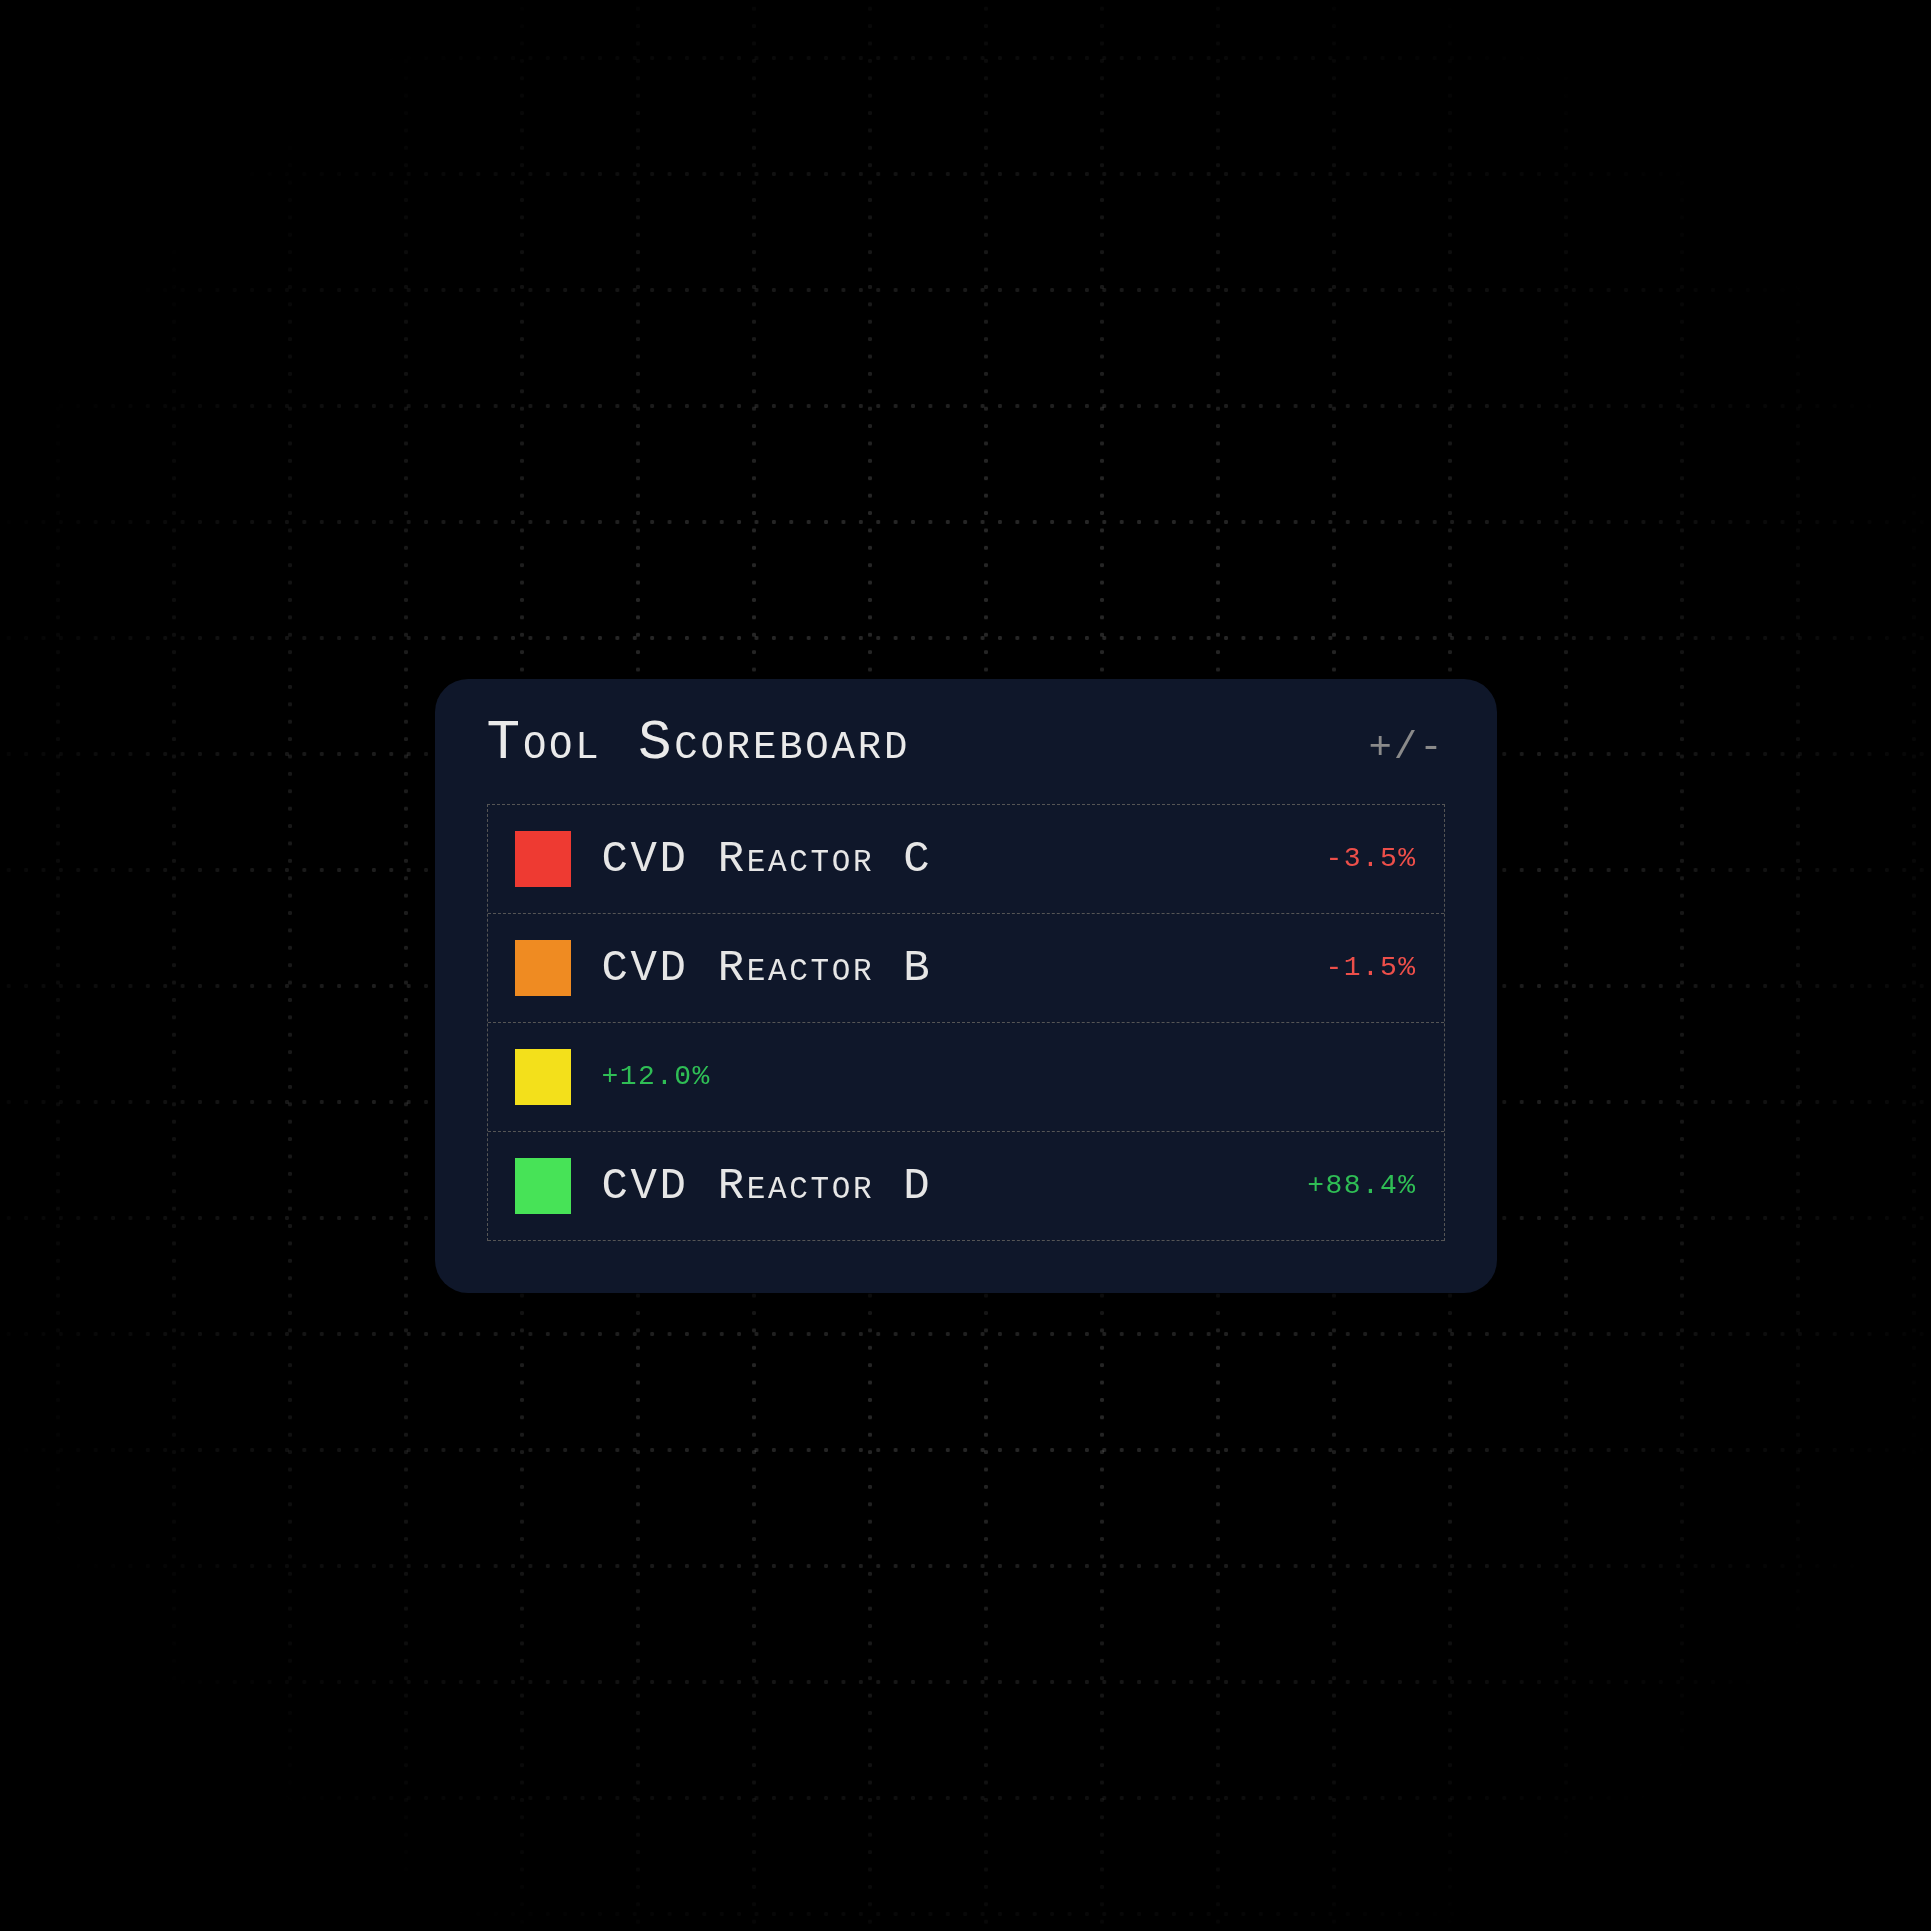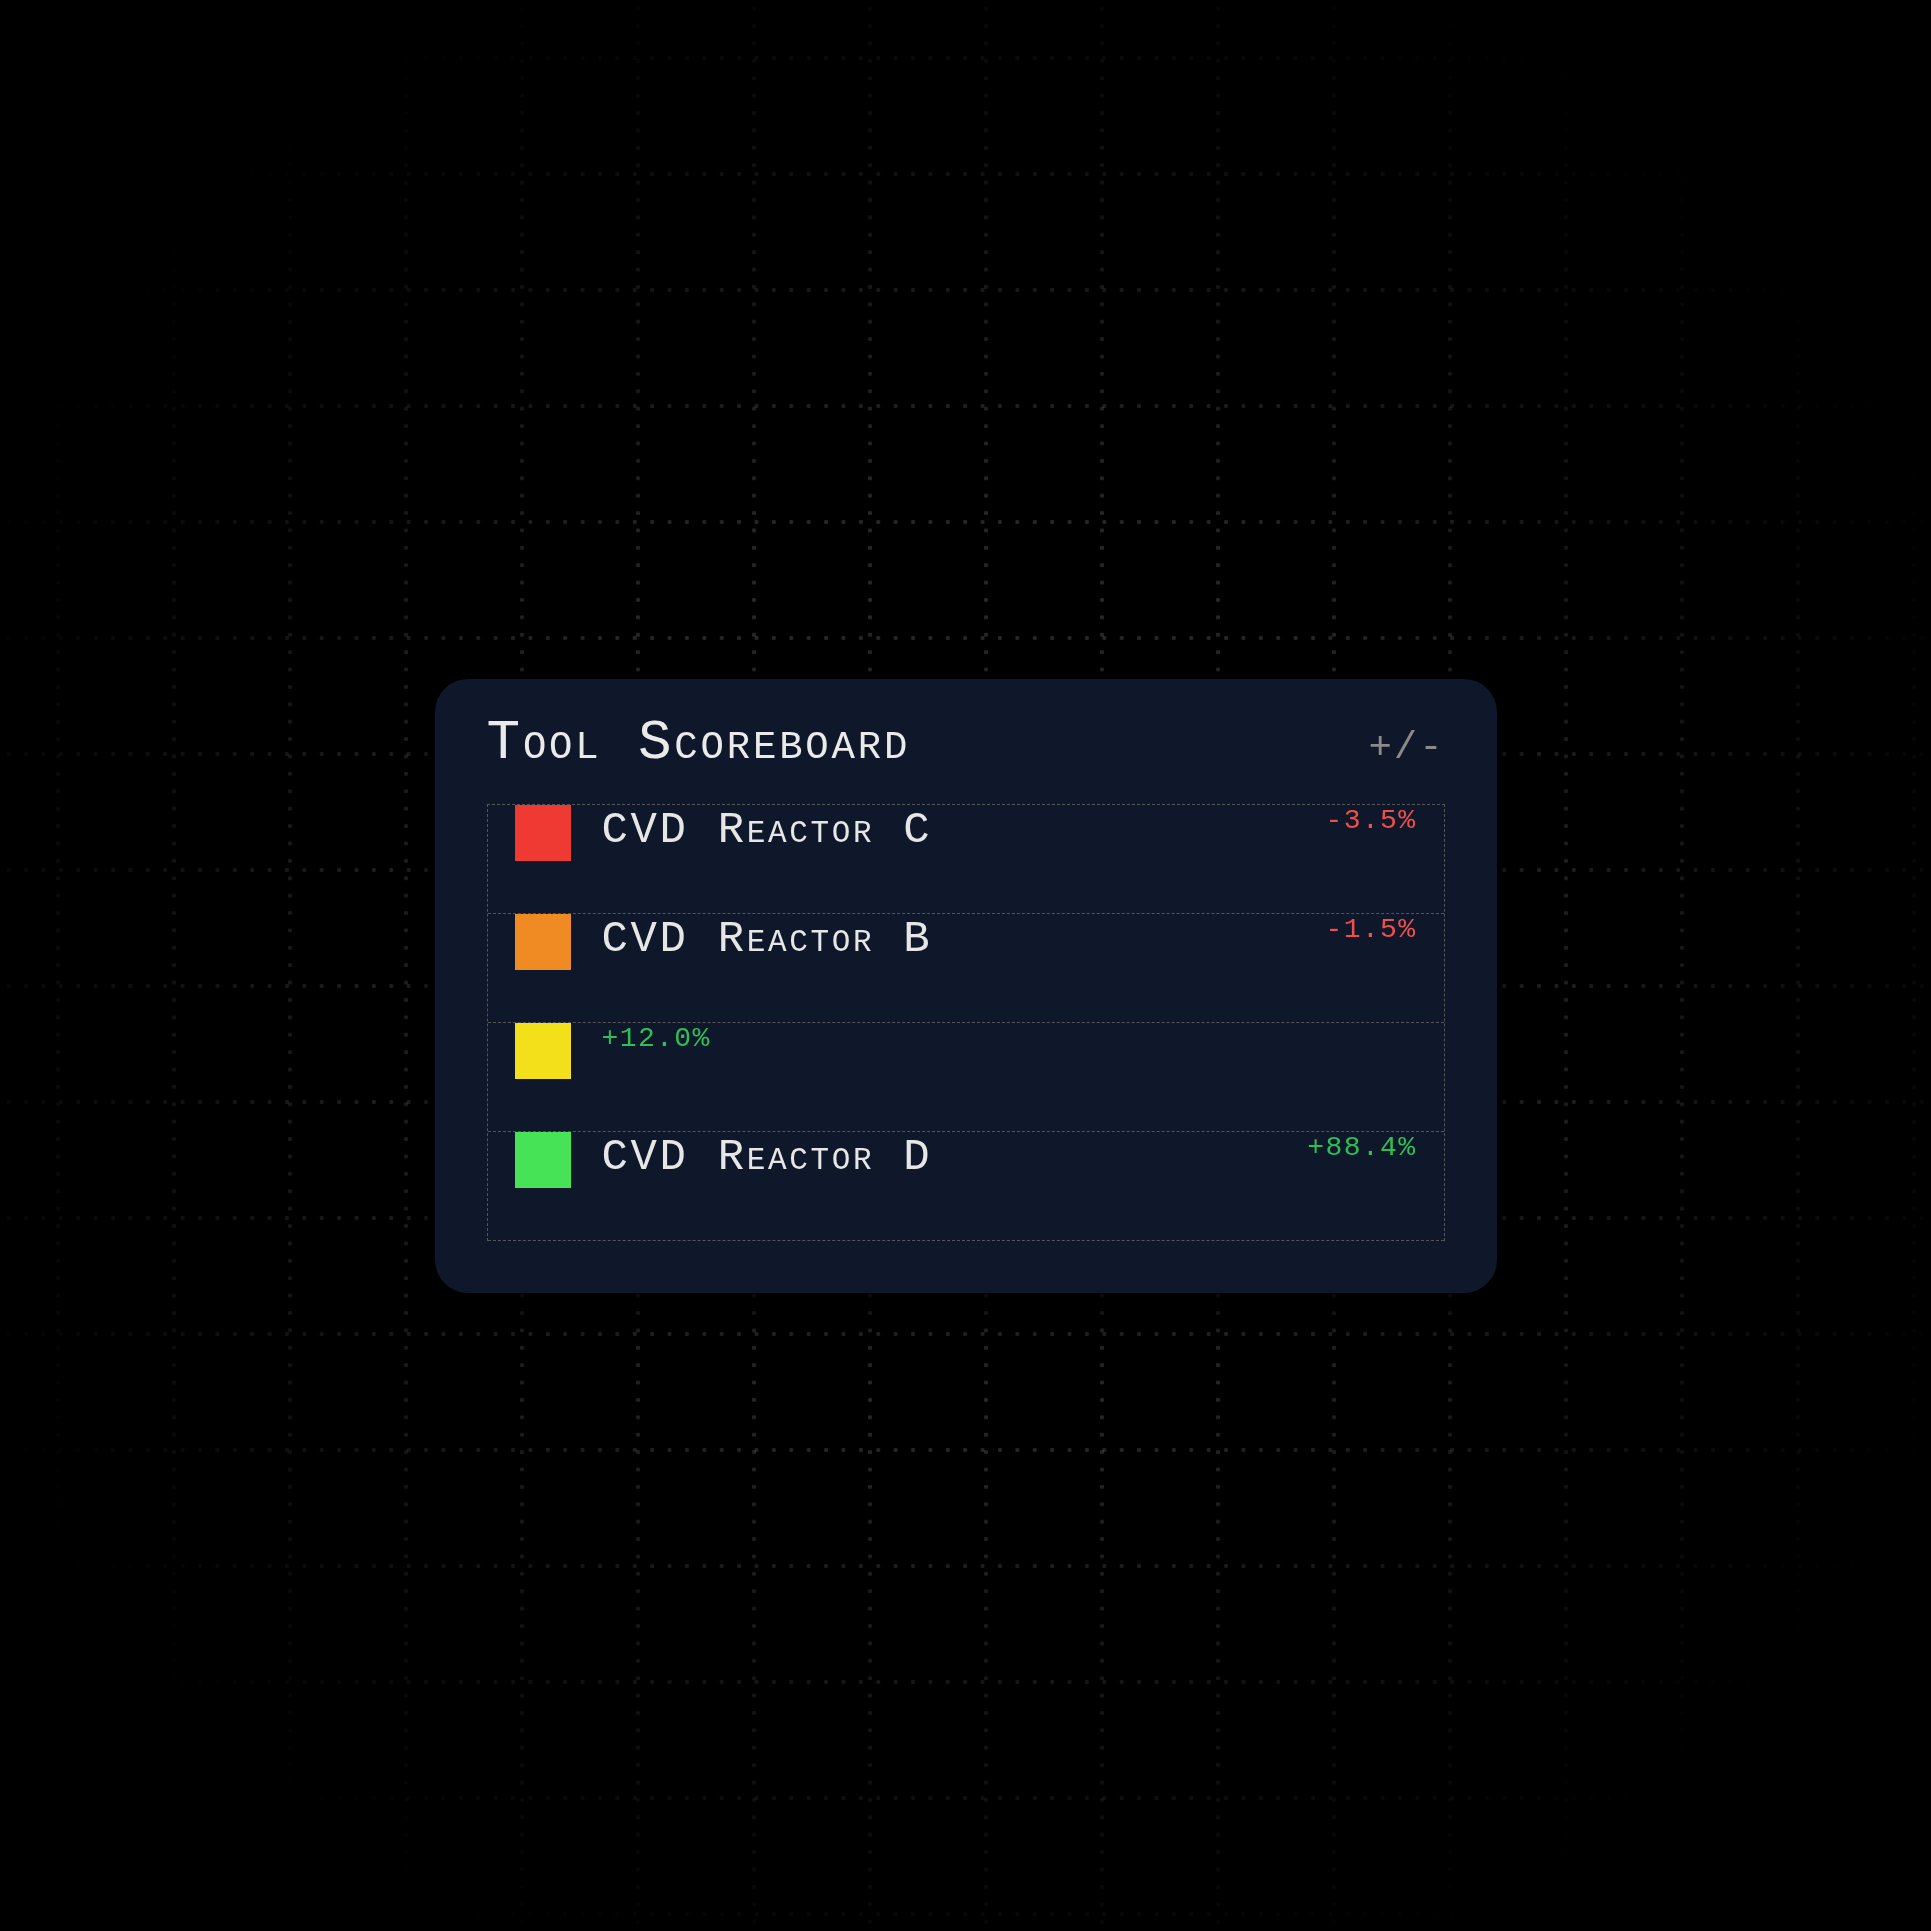--- a/index.html
+++ b/index.html
@@ -61,20 +61,21 @@
   }
 
   .rows {
     border-top: 1px dashed #555;
     border-left: 1px dashed #555;
     border-right: 1px dashed #555;
   }
 
   .row {
     display: flex;
+    align-items: center;
     height: 108px;
     border-bottom: 1px dashed #555;
     padding: 0 27px;
     gap: 31px;
   }
 
   .swatch {
     width: 56px;
     height: 56px;
     flex: 0 0 56px;

